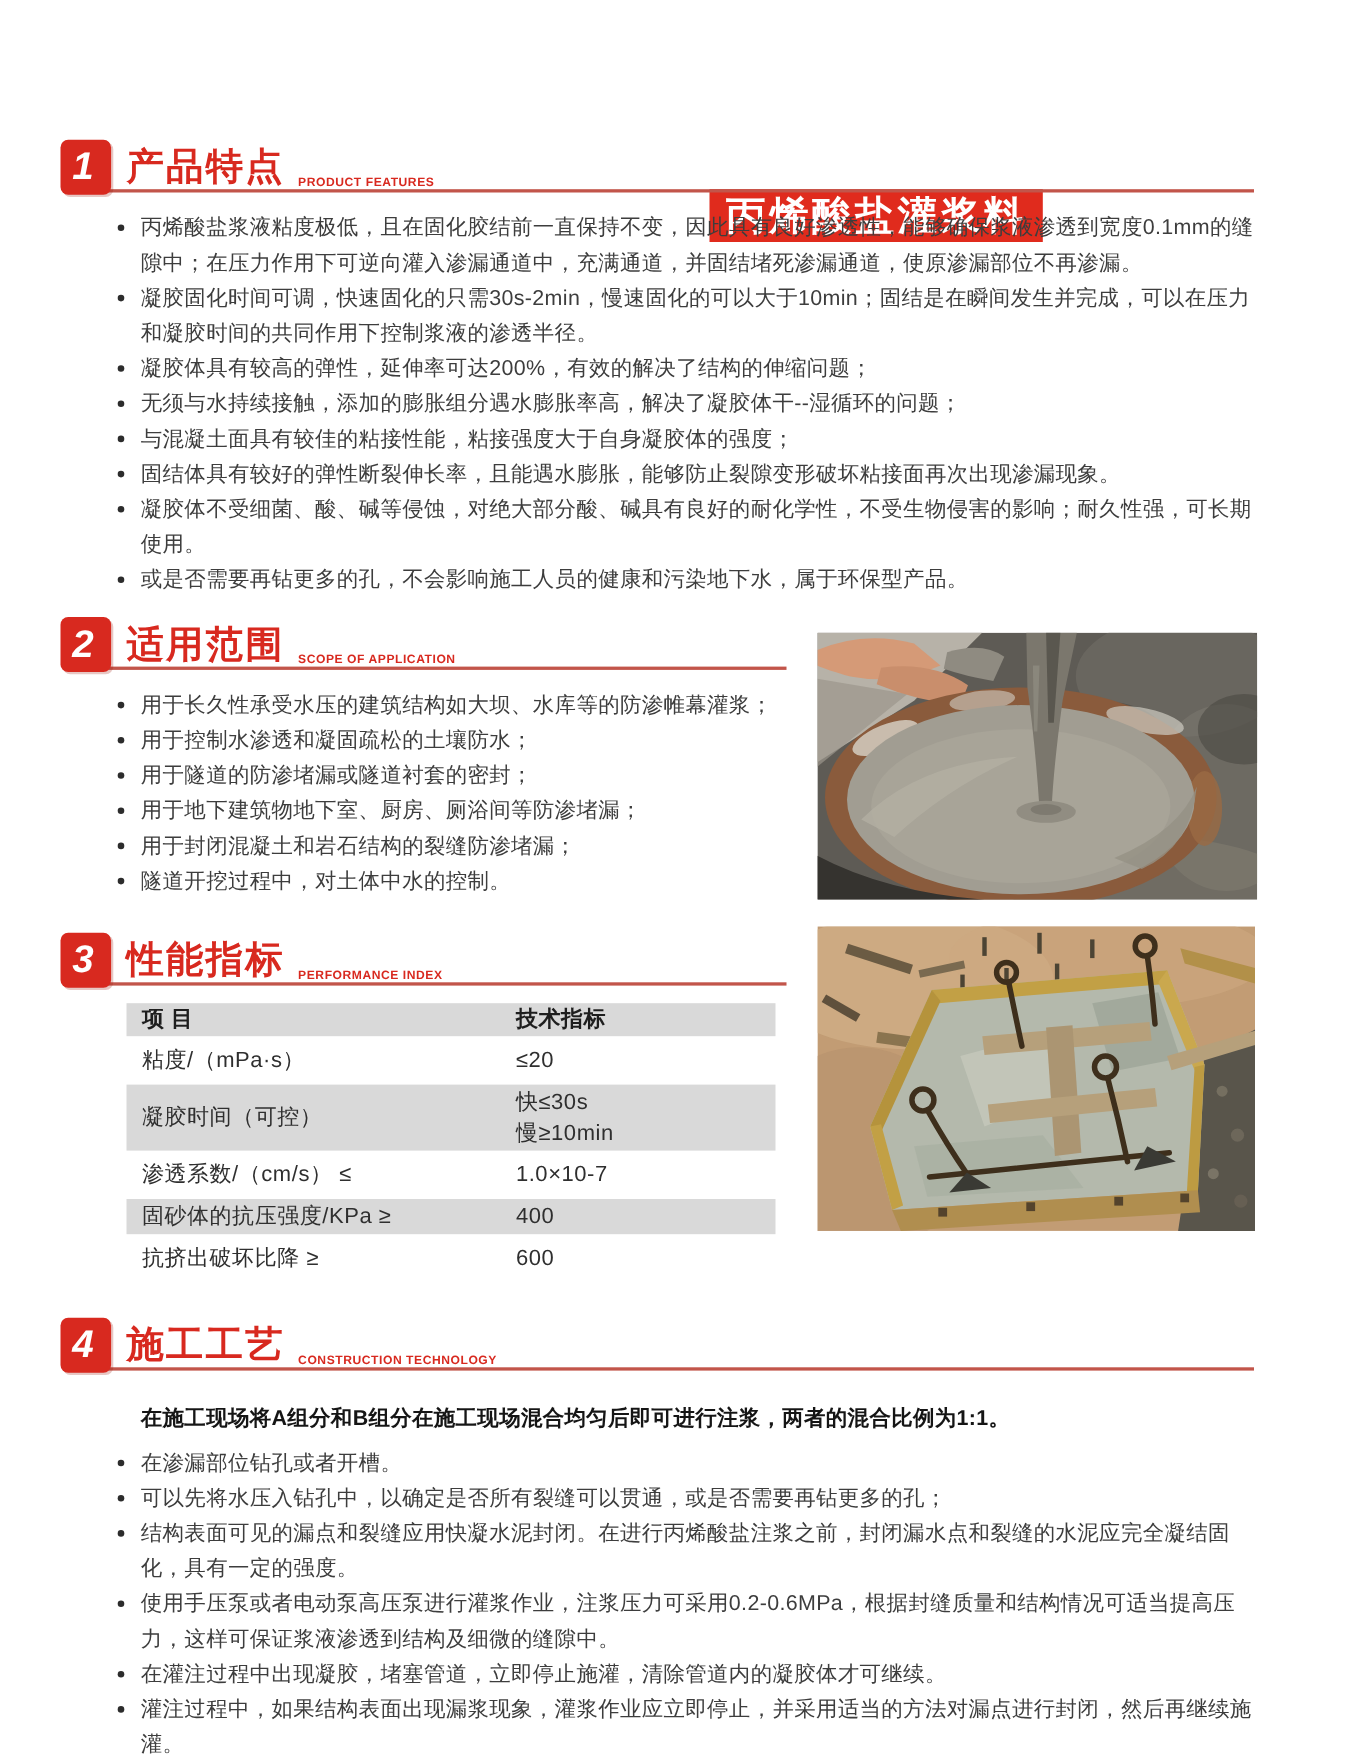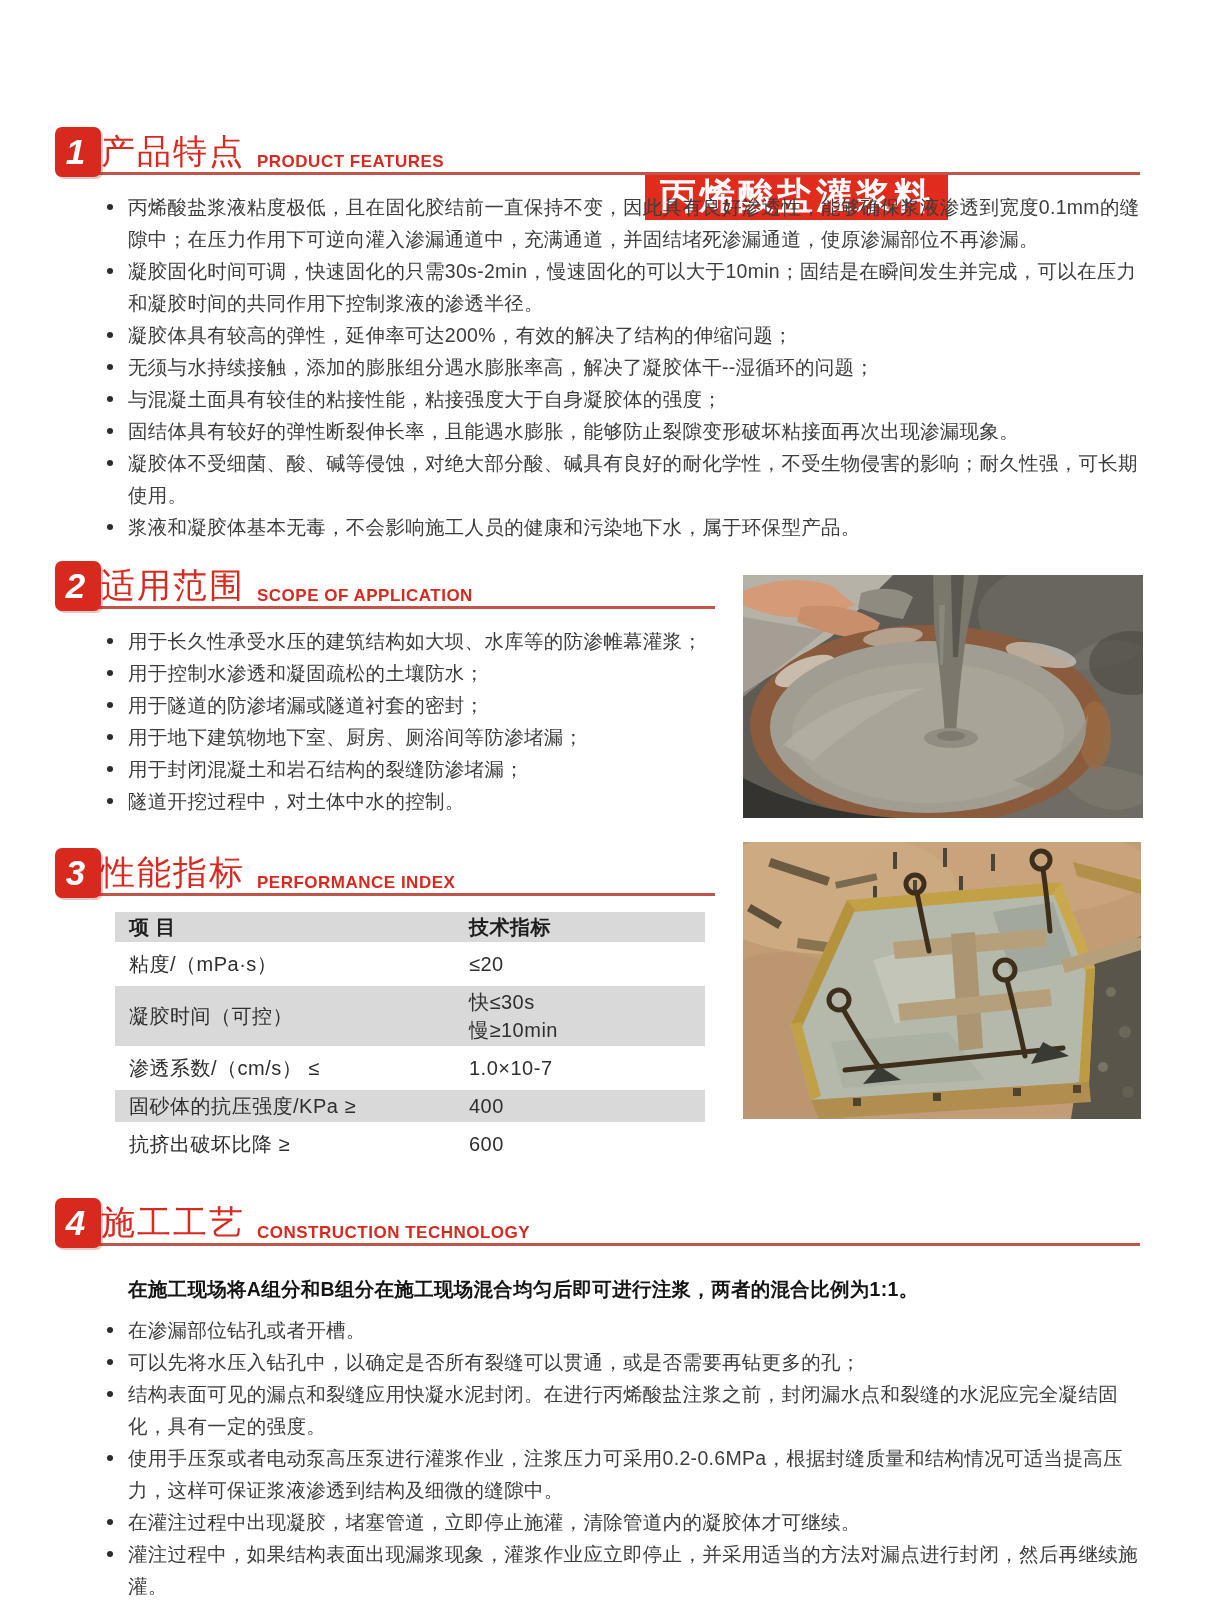--- a/index.html
+++ b/index.html
@@ -19,22 +19,22 @@
   }
 
   
   .sec-header{ position:relative; height:50px; display:flex; align-items:center; }
   .num{
     width:46px; height:50px; flex:0 0 46px; background:#d8291f; border-radius:7px;
     color:#fff; font-size:35px; font-weight:bold; font-style:italic;
     display:flex; align-items:center; justify-content:center; padding-right:5px;
     box-shadow:2px 2px 0 rgba(160,30,20,.25); position:relative; z-index:2;
   }
-  .zh{ color:#d8291f; font-size:34px; font-weight:normal; margin-left:0; letter-spacing:2px; white-space:nowrap; }
-  .en{ color:#d8291f; font-size:17px; font-weight:bold; margin-left:12px; align-self:flex-end; margin-bottom:5px; letter-spacing:.5px; white-space:nowrap; }
+  .zh{ color:#d8291f; font-size:34px; font-weight:bold; margin-left:14px; letter-spacing:2px; white-space:nowrap; }
+  .en{ color:#d8291f; font-size:11px; font-weight:bold; margin-left:12px; align-self:flex-end; margin-bottom:5px; letter-spacing:.5px; white-space:nowrap; }
   .rule{ position:absolute; bottom:2px; left:44px; height:3px; background:#c2554a; z-index:1; }
   .rule-full{ width:1041px; }
   .rule-short{ width:616px; }
 
   
   ul.blist{ list-style:none; margin:14px 0 0 0; padding:0 36px 0 73px; }
   ul.blist li{
     position:relative; font-size:19.5px; line-height:32px; color:#3d3d3d;
     letter-spacing:.3px;
   }
@@ -86,21 +86,21 @@
       <div class="rule rule-full"></div>
     </div>
     <ul class="blist">
       <li>丙烯酸盐浆液粘度极低，且在固化胶结前一直保持不变，因此具有良好渗透性，能够确保浆液渗透到宽度0.1mm的缝隙中；在压力作用下可逆向灌入渗漏通道中，充满通道，并固结堵死渗漏通道，使原渗漏部位不再渗漏。</li>
       <li>凝胶固化时间可调，快速固化的只需30s-2min，慢速固化的可以大于10min；固结是在瞬间发生并完成，可以在压力和凝胶时间的共同作用下控制浆液的渗透半径。</li>
       <li>凝胶体具有较高的弹性，延伸率可达200%，有效的解决了结构的伸缩问题；</li>
       <li>无须与水持续接触，添加的膨胀组分遇水膨胀率高，解决了凝胶体干--湿循环的问题；</li>
       <li>与混凝土面具有较佳的粘接性能，粘接强度大于自身凝胶体的强度；</li>
       <li>固结体具有较好的弹性断裂伸长率，且能遇水膨胀，能够防止裂隙变形破坏粘接面再次出现渗漏现象。</li>
       <li>凝胶体不受细菌、酸、碱等侵蚀，对绝大部分酸、碱具有良好的耐化学性，不受生物侵害的影响；耐久性强，可长期使用。</li>
-      <li>浆液和凝胶体基本无毒，不会影响施工人员的健康和污染地下水，属于环保型产品。</li>
+      <li>或是否需要再钻更多的孔，不会影响施工人员的健康和污染地下水，属于环保型产品。</li>
     </ul>
   </section>
 
   <section class="sec2 row">
     <div class="col-left">
       <div class="sec-header">
         <div class="num">2</div>
         <div class="zh">适用范围</div>
         <div class="en">SCOPE OF APPLICATION</div>
         <div class="rule rule-short"></div>

